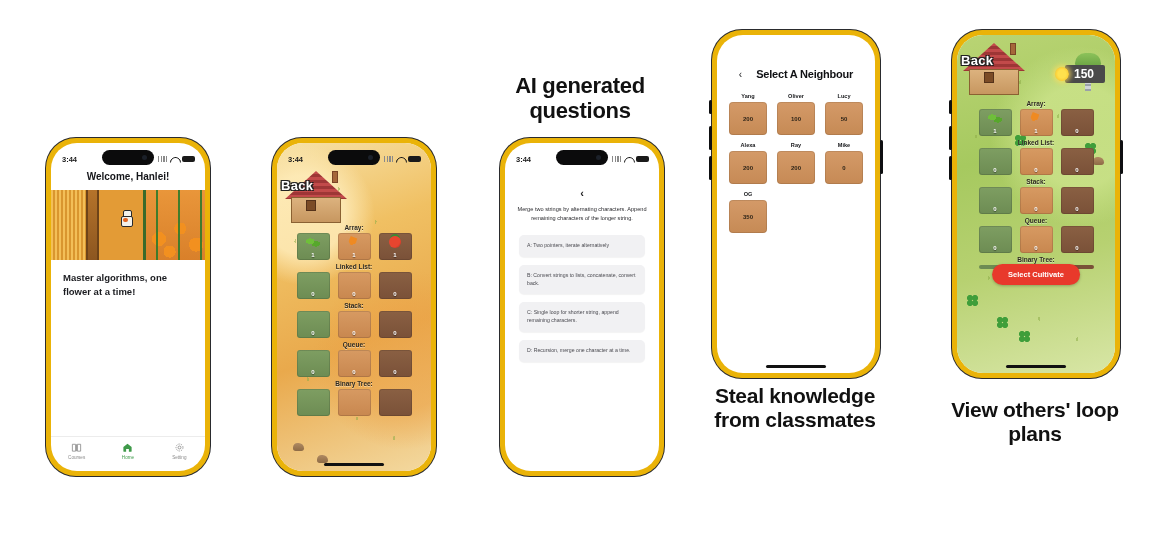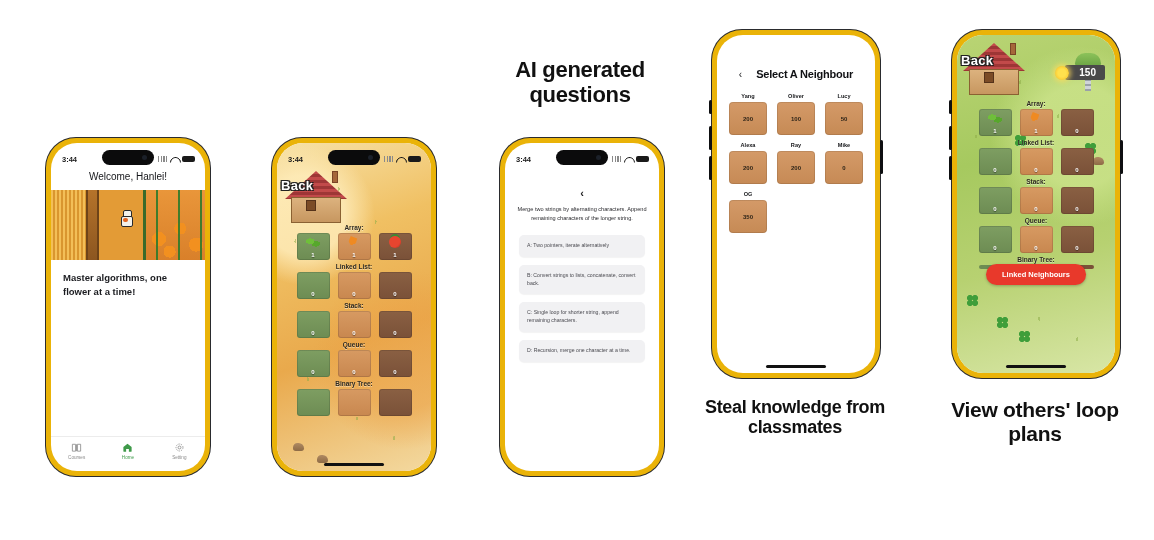--- a/index.html
+++ b/index.html
@@ -16,22 +16,22 @@
   .caption {
     position: absolute;
     text-align: center;
     font-weight: bold;
     color: #111111;
     line-height: 1.12;
     letter-spacing: -0.3px;
   }
   .cap-1 { left: 26px;  top: 52px;  width: 208px; font-size: 26px; }
   .cap-2 { left: 260px; top: 58px;  width: 200px; font-size: 22px; }
-  .cap-3 { left: 490px; top: 58px;  width: 180px; font-size: 22px; }
-  .cap-4 { left: 700px; top: 397px; width: 190px; font-size: 18px; }
+  .cap-3 { left: 490px; top: 74px;  width: 180px; font-size: 22px; }
+  .cap-4 { left: 700px; top: 384px; width: 190px; font-size: 21px; }
   .cap-5 { left: 940px; top: 398px; width: 190px; font-size: 21px; }
 
   
   .phone {
     position: absolute;
     background: #eab308;
     border-radius: 30px;
     padding: 5px;
     box-shadow: 0 0 0 1px #2a2b2e;
   }
@@ -83,21 +83,21 @@
 
   .homebar {
     position: absolute; bottom: 5px; left: 50%; transform: translateX(-50%);
     width: 60px; height: 3.5px; border-radius: 3px; background: #111;
     z-index: 35;
   }
 
   
   .p1 .welcome {
     position: absolute; top: 28px; left: 0; right: 0;
-    text-align: center; font-size: 10px; font-weight: normal; color: #15161a;
+    text-align: center; font-size: 10px; font-weight: bold; color: #15161a;
   }
   .hero {
     position: absolute; top: 47px; left: 0; right: 0; height: 70px;
     background:
       linear-gradient(90deg,
         #e8a13a 0 23%, #c9812c 23% 31%, #e39b36 31% 60%,
         #3a6a2a 60% 62%, #e39b36 62% 100%);
     overflow: hidden;
   }
   .hero .wheat {
@@ -205,23 +205,23 @@
     position: absolute; right: 10px; top: 30px; z-index: 9;
     display: flex; align-items: center;
   }
   .coin-badge .sun {
     width: 14px; height: 14px; border-radius: 50%;
     background: radial-gradient(circle, #ffe14d 40%, #f5b820 100%);
     box-shadow: 0 0 5px 2px rgba(255,220,90,.75);
     margin-right: -4px; z-index: 2;
   }
   .coin-badge .pill {
-    background: #4a4a4a; color: #fff; font-size: 10px; font-weight: bold;
+    background: #4a4a4a; color: #fff; font-size: 12px; font-weight: bold;
     padding: 2px 9px 2px 9px; border-radius: 2px; min-width: 40px;
-    text-align: right;
+    text-align: left;
   }
   .tree {
     position: absolute; right: 14px; top: 18px; z-index: 5;
   }
   .tree .crown { width: 26px; height: 18px; border-radius: 12px 12px 9px 9px;
                  background: linear-gradient(#8cc25a,#5f9a3c); }
   .tree .trunk { width: 6px; height: 20px; margin: 0 auto;
                  background: repeating-linear-gradient(to bottom,#cfd4d8 0 3px,#9aa1a8 3px 5px); }
 
   .plots { position: absolute; left: 0; right: 0; top: 78px; z-index: 7; }
@@ -662,21 +662,21 @@
         <div>
           <div class="sec-title">Binary Tree:</div>
           <div class="sprout-row">
             <span class="sprout green"></span>
             <span class="sprout orange"></span>
             <span class="sprout brown"></span>
           </div>
         </div>
       </div>
 
-      <button class="btn-neighbours">Linked Neighbours</button>
+      <button class="btn-neighbours">Select Cultivate</button>
 
       <div class="deco clover" style="left:10px; top:260px;"></div>
       <div class="deco clover" style="left:40px; top:282px;"></div>
       <div class="deco clover" style="left:62px; top:296px;"></div>
       <div class="deco clover" style="left:58px; top:100px;"></div>
       <div class="deco clover" style="left:128px; top:108px;"></div>
       <div class="deco mushroom" style="left:26px; top:272px;"><span class="cap"></span><span class="stem"></span></div>
       <div class="deco mushroom" style="left:12px; top:288px;"><span class="cap"></span><span class="stem"></span></div>
       <div class="deco rock" style="left:136px; top:122px;"></div>
       <div class="homebar"></div>

